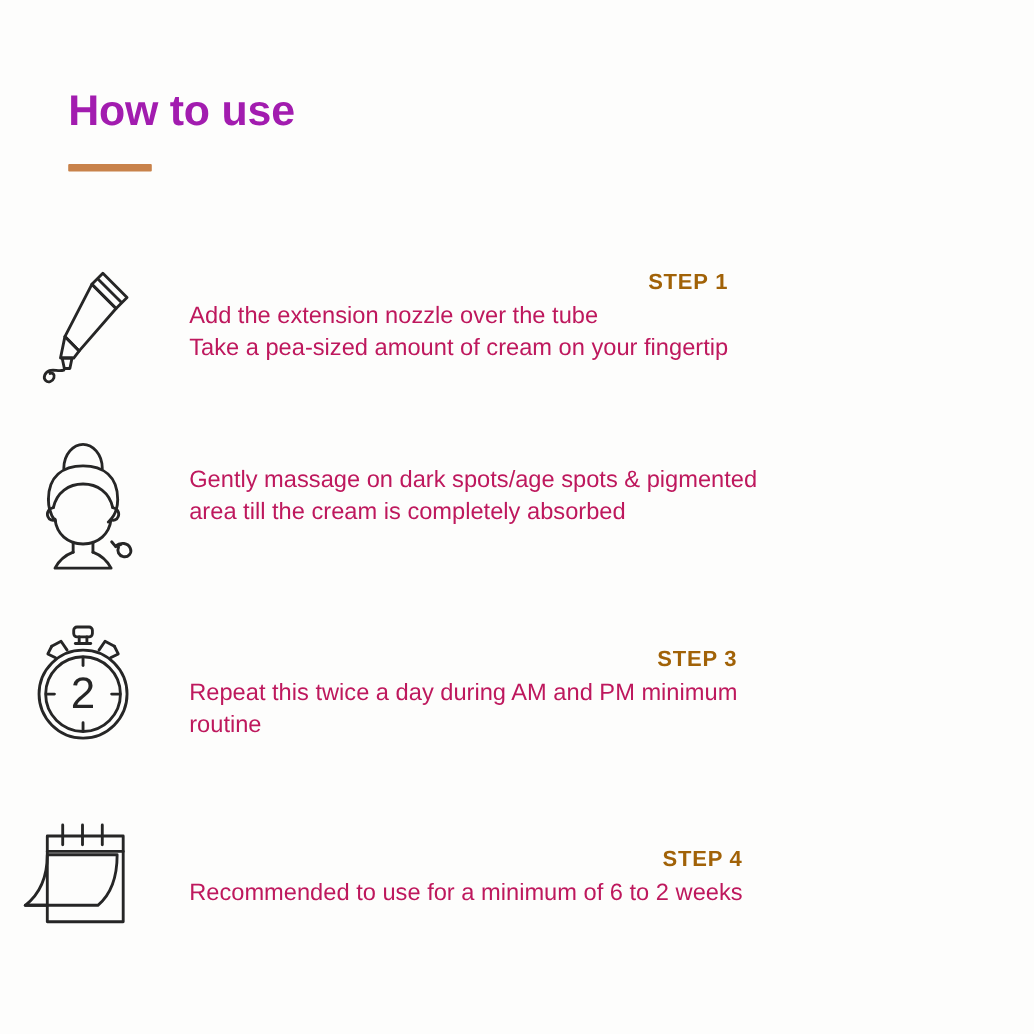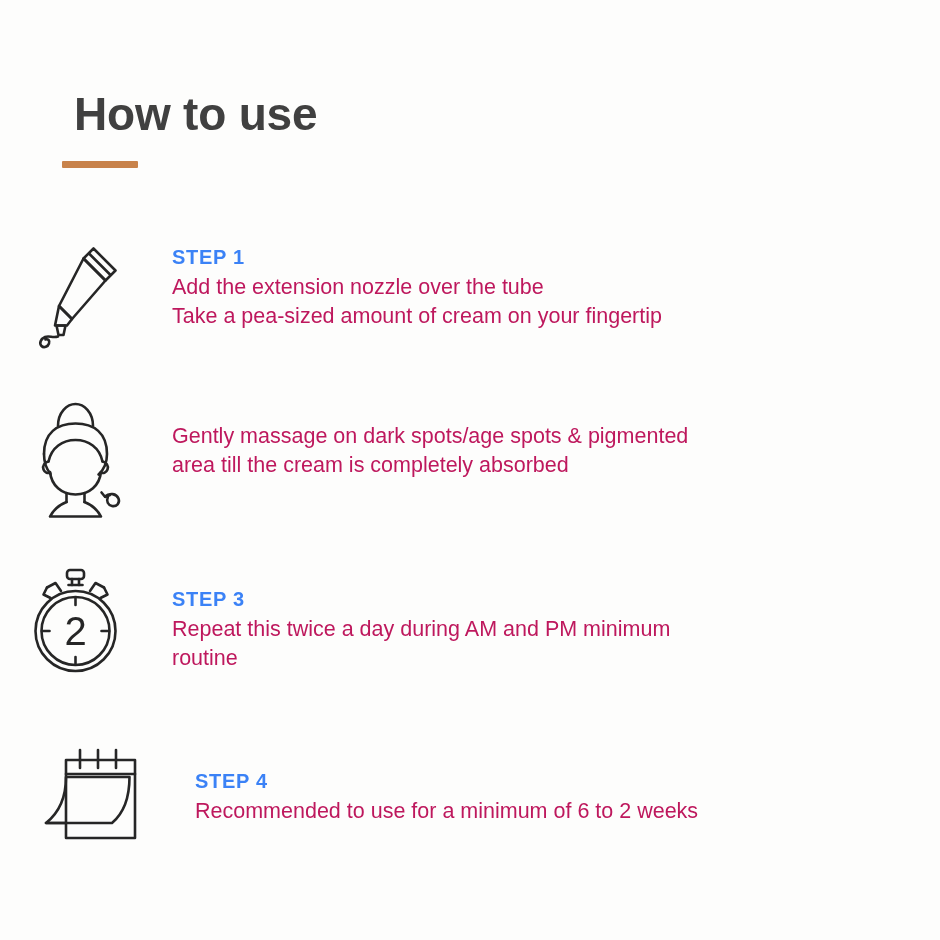--- a/index.html
+++ b/index.html
@@ -22,26 +22,26 @@
     background: #fdfdfc;
   }
 
   
   .heading-block {
     position: absolute;
     left: 62px;
     top: 74px;
   }
   .heading-title {
-    font-size: 46px;
+    font-size: 39px;
     font-weight: bold;
-    color: #404040;
+    color: #a21caf;
     letter-spacing: -0.2px;
     line-height: 56px;
-    margin: 12px;
+    margin: 0;
     white-space: nowrap;
   }
   .heading-rule {
     width: 76px;
     height: 7px;
     background: #c8824a;
     margin-top: 19px;
     border-radius: 1px;
   }
 
@@ -67,41 +67,42 @@
     padding-top: 4px;
   }
   .step-icon svg {
     display: block;
   }
   .step-text {
     padding-top: 6px;
     margin-left: 22px;
   }
   .step-label {
-    color: #3b82f6;
+    color: #a16207;
     font-size: 20px;
     font-weight: bold;
     letter-spacing: 0.7px;
     line-height: 26px;
     margin: 0 0 3px 0;
+    text-align: right;
   }
   .step-desc {
     color: #be185d;
     font-size: 21.5px;
     line-height: 29px;
     margin: 0;
     white-space: pre-line;
     font-weight: normal;
   }
 
   
   .row-1 { height: 160px; }
   .row-2 { height: 158px; }
   .row-3 { height: 176px; }
-  .row-4 { height: 150px; margin-left: 23px; }
+  .row-4 { height: 150px; }
 
   .row-2 .step-icon { padding-top: 0px; }
   .row-3 .step-icon { padding-top: 8px; }
   .row-4 .step-icon { padding-top: 12px; }
   .row-2 .step-text { padding-top: 24px; }
   .row-3 .step-text { padding-top: 30px; }
   .row-4 .step-text { padding-top: 36px; }
 </style>
 </head>
 <body>

